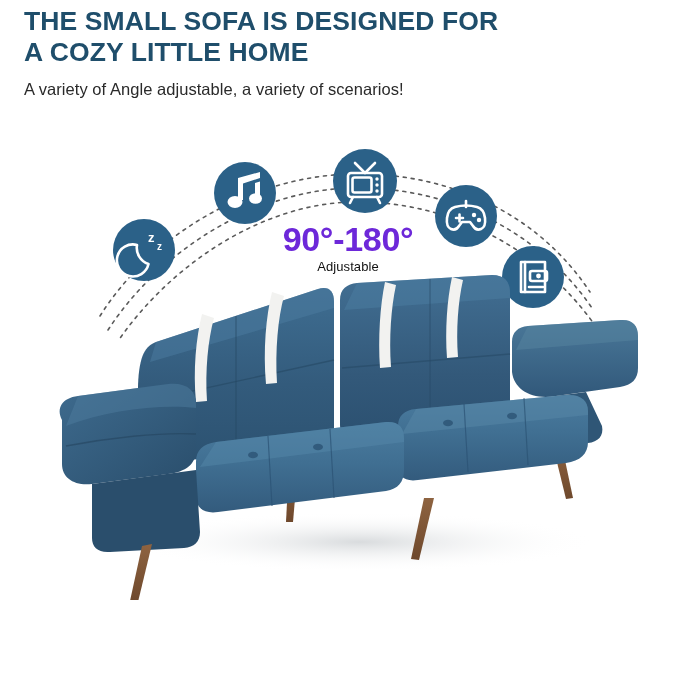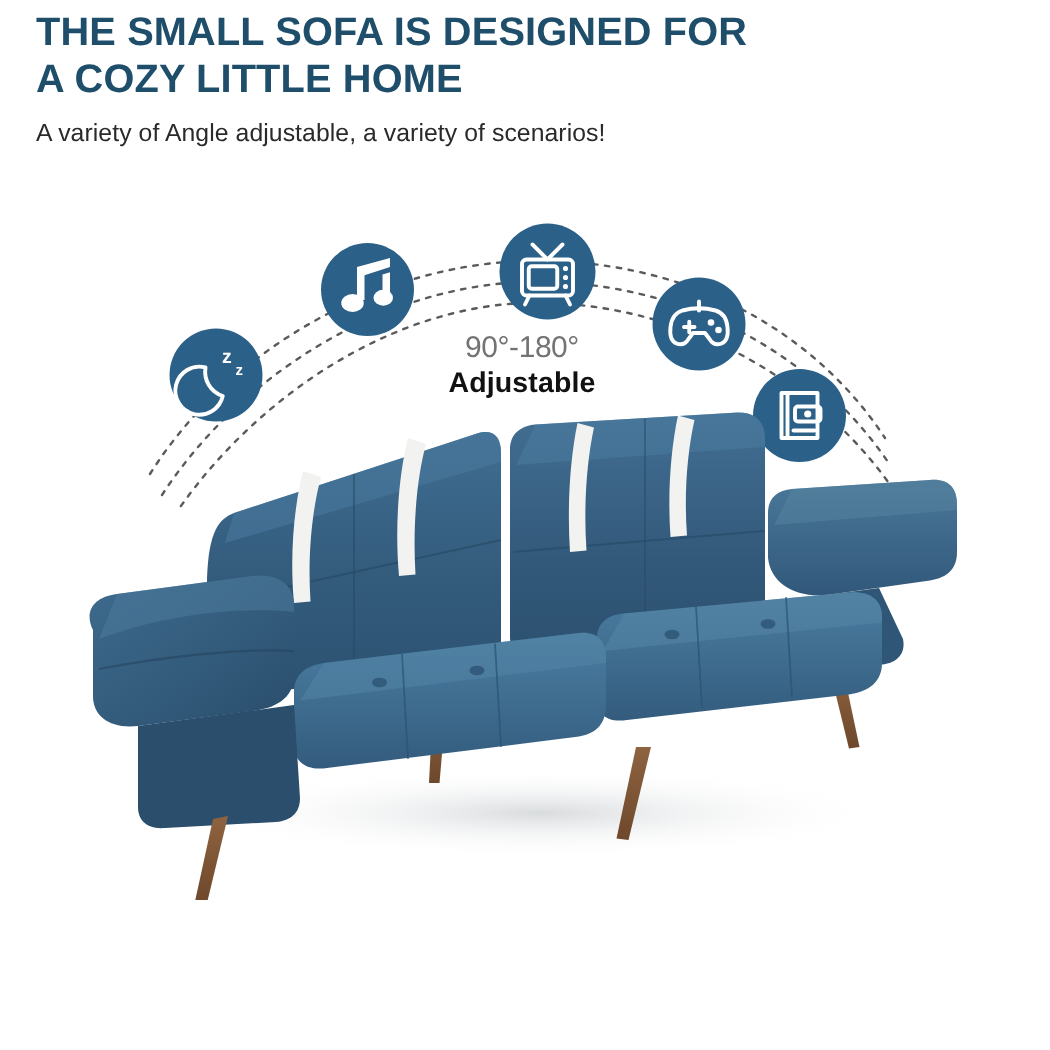--- a/index.html
+++ b/index.html
@@ -37,32 +37,31 @@
 
   .center-label{
     position:absolute;
     left:248px;top:82px;
     width:200px;
     text-align:center;
     line-height:1;
   }
   .center-label .deg{
     display:block;
-    font-size:20px;
-    font-weight:normal;
-    color:#737373;
+    font-size:34px;
+    font-weight:bold;
+    color:#6d28d9;
     letter-spacing:-.3px;
   }
   .center-label .adj{
     display:block;
-    font-size:19px;
+    font-size:13px;
     color:#111111;
     margin-top:4px;
     letter-spacing:.1px;
-    font-weight:bold;
   }
 
   
   .sofa-stage{position:absolute;left:0;top:250px;width:700px;height:350px;}
   .sofa-stage svg{position:absolute;left:0;top:0;}
 
   
   .banner{
     position:absolute;
     left:0;top:598px;

